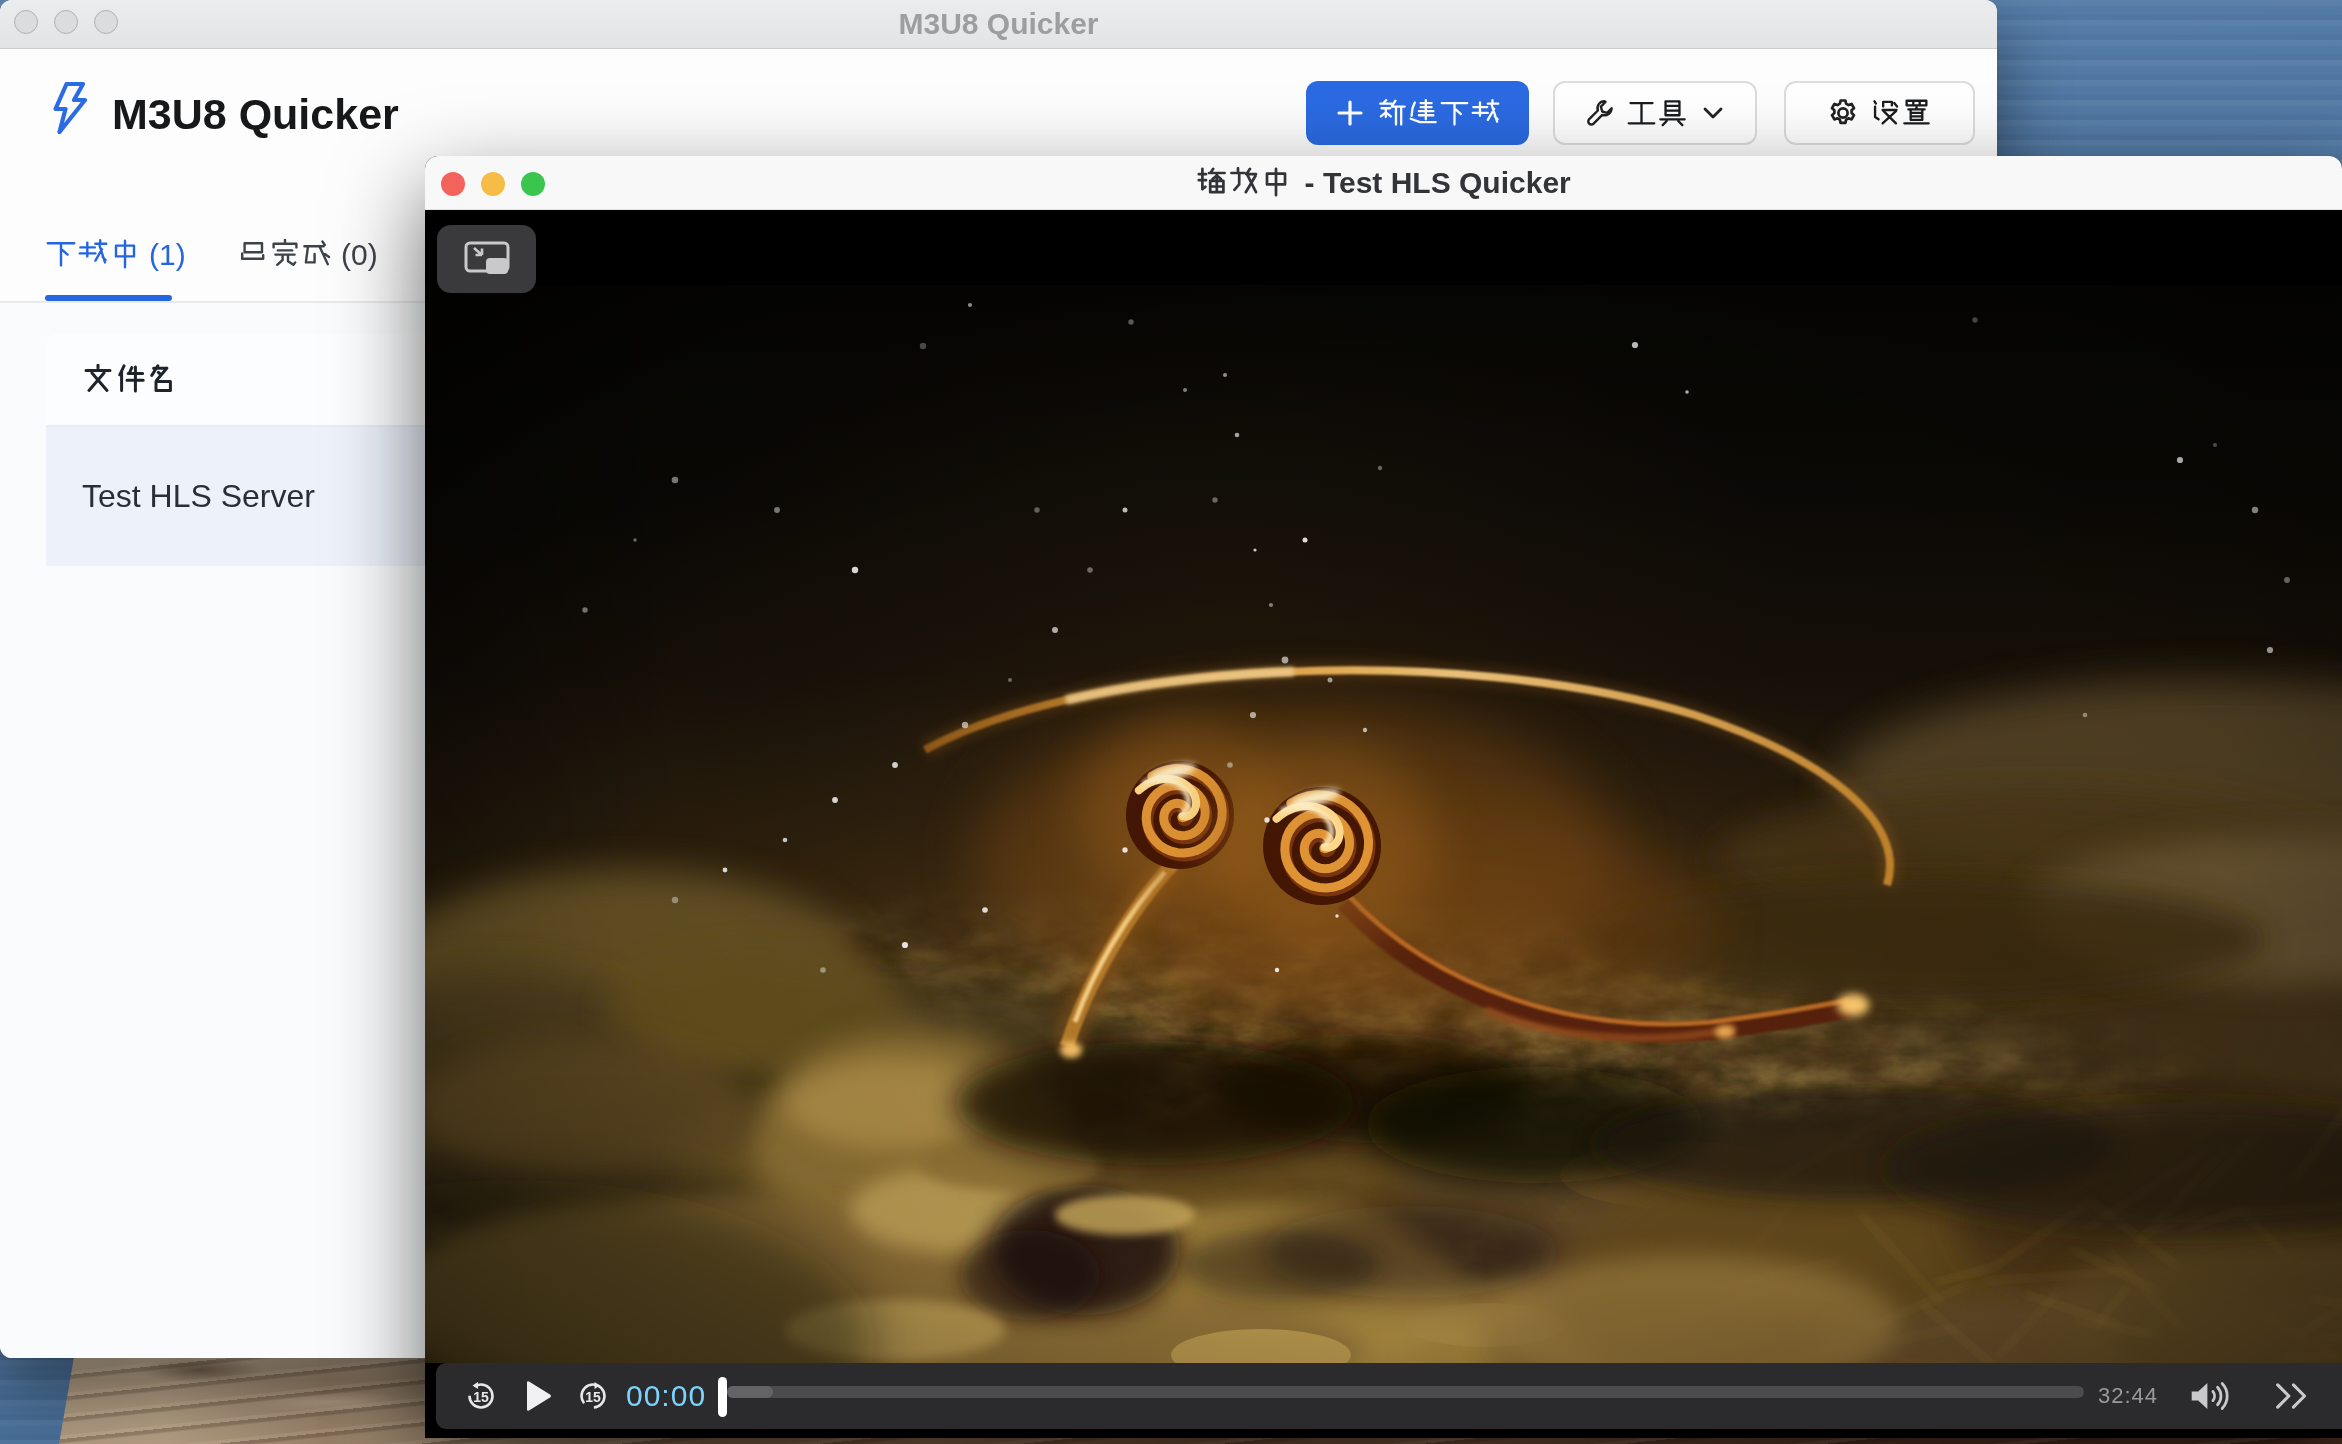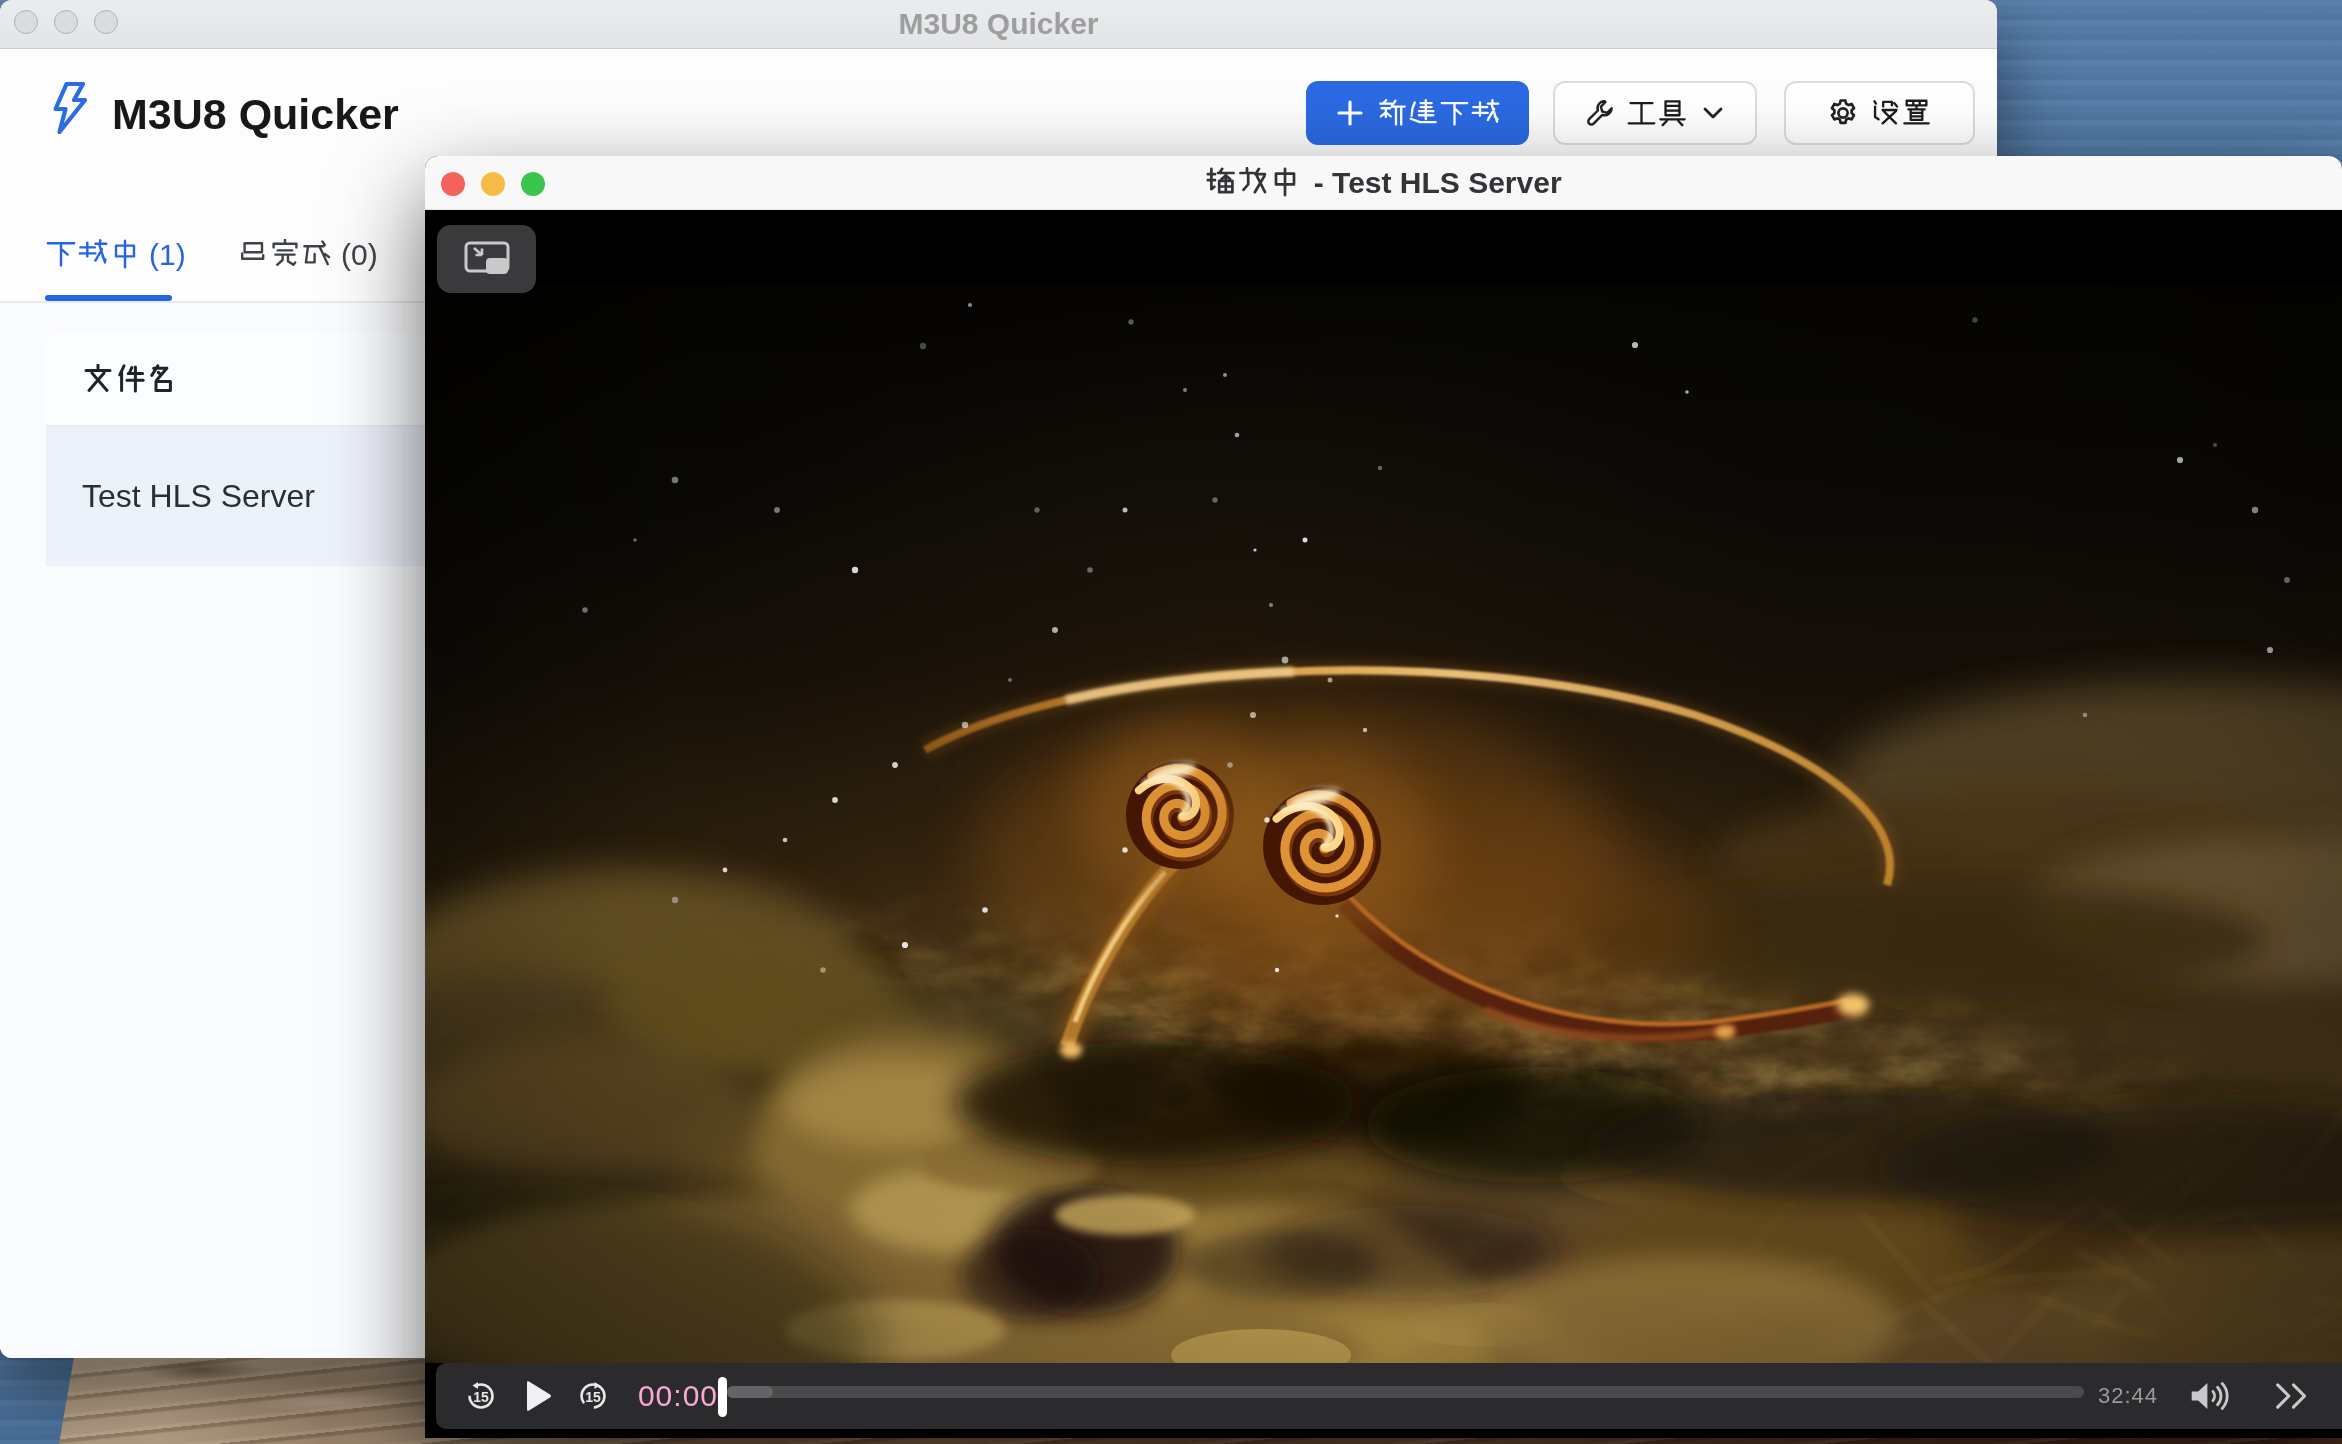--- a/index.html
+++ b/index.html
@@ -46,21 +46,21 @@
  background:#000;box-shadow:0 35px 90px rgba(0,0,0,.6)}
 #ptbar{position:absolute;left:0;top:0;width:100%;height:54px;background:#f8f8f9;border-radius:13px 13px 0 0;border-bottom:1px solid #e4e4e6}
 #ptbar .t1{left:16px;top:16px;background:#f4625c}
 #ptbar .t2{left:56px;top:16px;background:#f5bd45}
 #ptbar .t3{left:96px;top:16px;background:#3ac64e}
 #ptbar .ttl{position:absolute;left:0;right:0;top:0;height:54px;line-height:53px;text-align:center;font-weight:bold;font-size:30px;color:#333438}
 #vid{position:absolute;left:0;top:54px}
 #pip{position:absolute;left:12px;top:69px;width:99px;height:68px;border-radius:14px;background:rgba(62,62,64,.94);display:flex;align-items:center;justify-content:center}
 #cbar{position:absolute;left:11px;top:1207px;width:2286px;height:66px;border-radius:10px;background:#2b2b2d}
 .ci{position:absolute}
-#t0{position:absolute;left:190px;top:0;width:92px;height:66px;line-height:66px;font-size:30px;color:#f9a8d4;text-align:right;letter-spacing:1px}
+#t0{position:absolute;left:190px;top:0;width:92px;height:66px;line-height:66px;font-size:30px;color:#7dd3fc;text-align:left;letter-spacing:1px}
 #t1{position:absolute;left:1646px;top:0;width:92px;height:66px;line-height:66px;font-size:22px;color:#9a9a9c;text-align:center;letter-spacing:1px}
 #phead{left:282px;top:14px;width:9px;height:40px;border-radius:4.5px;background:#fff;position:absolute}
 #ptrack{left:291px;top:23px;width:1357px;height:12px;border-radius:6px;background:#4b4b4d;position:absolute}
 #ptrack .seg{position:absolute;left:0;top:0;width:46px;height:12px;border-radius:6px;background:#646466}
 </style></head>
 <body>
 <div id="stage">
 <div id="streaks"></div>
 <div id="rock">
       <div class="r1"></div>
@@ -526,15 +526,15 @@
  <div id="ptbar">
         <div class="tl t1"></div>
         <div class="tl t2"></div>
         <div class="tl t3"></div>
         <div class="ttl"><svg width="30" height="30" viewBox="0 0 100 100" style="vertical-align:-4px;margin:0 1px">
             <path d="M18 6 L18 74 M18 74 L28 66 M6 24 L30 24 M6 44 L30 44 M40 20 L92 20 M54 6 L46 18 M66 20 L66 42 M66 28 L52 40 M66 28 L80 40 M44 46 L88 46 M44 46 L44 84 M88 46 L88 84 M44 84 L88 84 M44 65 L88 65 M66 46 L66 84" stroke="#333438" stroke-width="9" fill="none" stroke-linecap="round" stroke-linejoin="round"></path>
           </svg><svg width="30" height="30" viewBox="0 0 100 100" style="vertical-align:-4px;margin:0 1px">
             <path d="M30 4 L30 14 M8 20 L52 20 M34 20 L34 58 M34 58 L18 76 M70 6 L58 24 M58 24 L90 24 M62 28 L90 84 M88 30 L56 84" stroke="#333438" stroke-width="9" fill="none" stroke-linecap="round" stroke-linejoin="round"></path>
           </svg><svg width="30" height="30" viewBox="0 0 100 100" style="vertical-align:-4px;margin:0 1px">
             <path d="M20 22 L80 22 M20 22 L20 58 M80 22 L80 58 M20 58 L80 58 M50 6 L50 94" stroke="#333438" stroke-width="9" fill="none" stroke-linecap="round" stroke-linejoin="round"></path>
-          </svg><span style="margin-left:4px"> - Test HLS Server</span></div>
+          </svg><span style="margin-left:4px"> - Test HLS Quicker</span></div>
       </div>
 </div>
 </div>
 </body></html>

